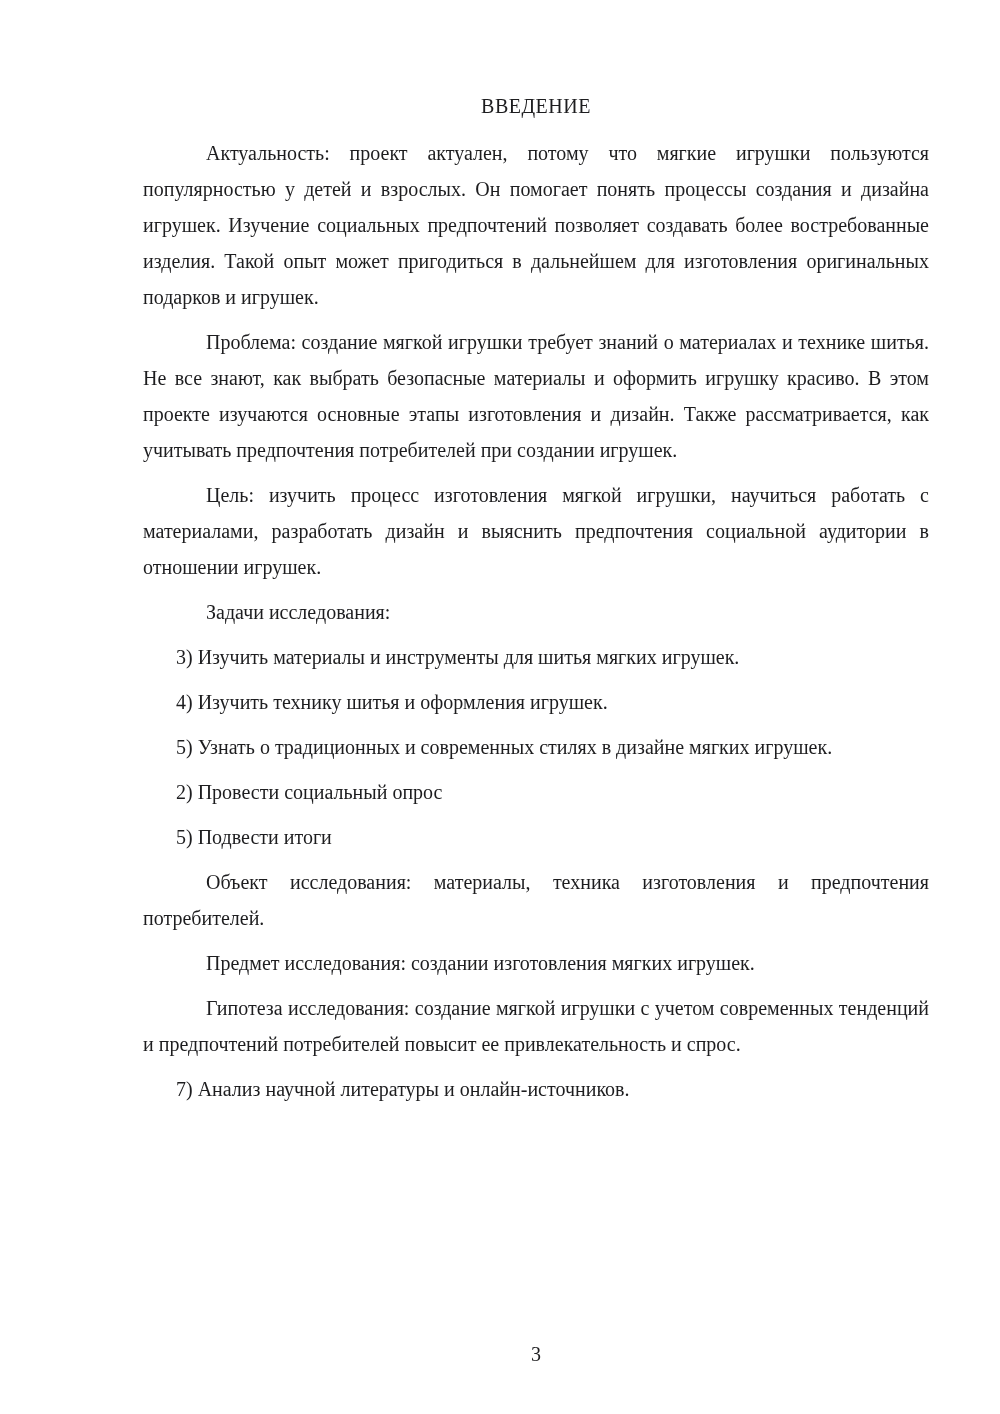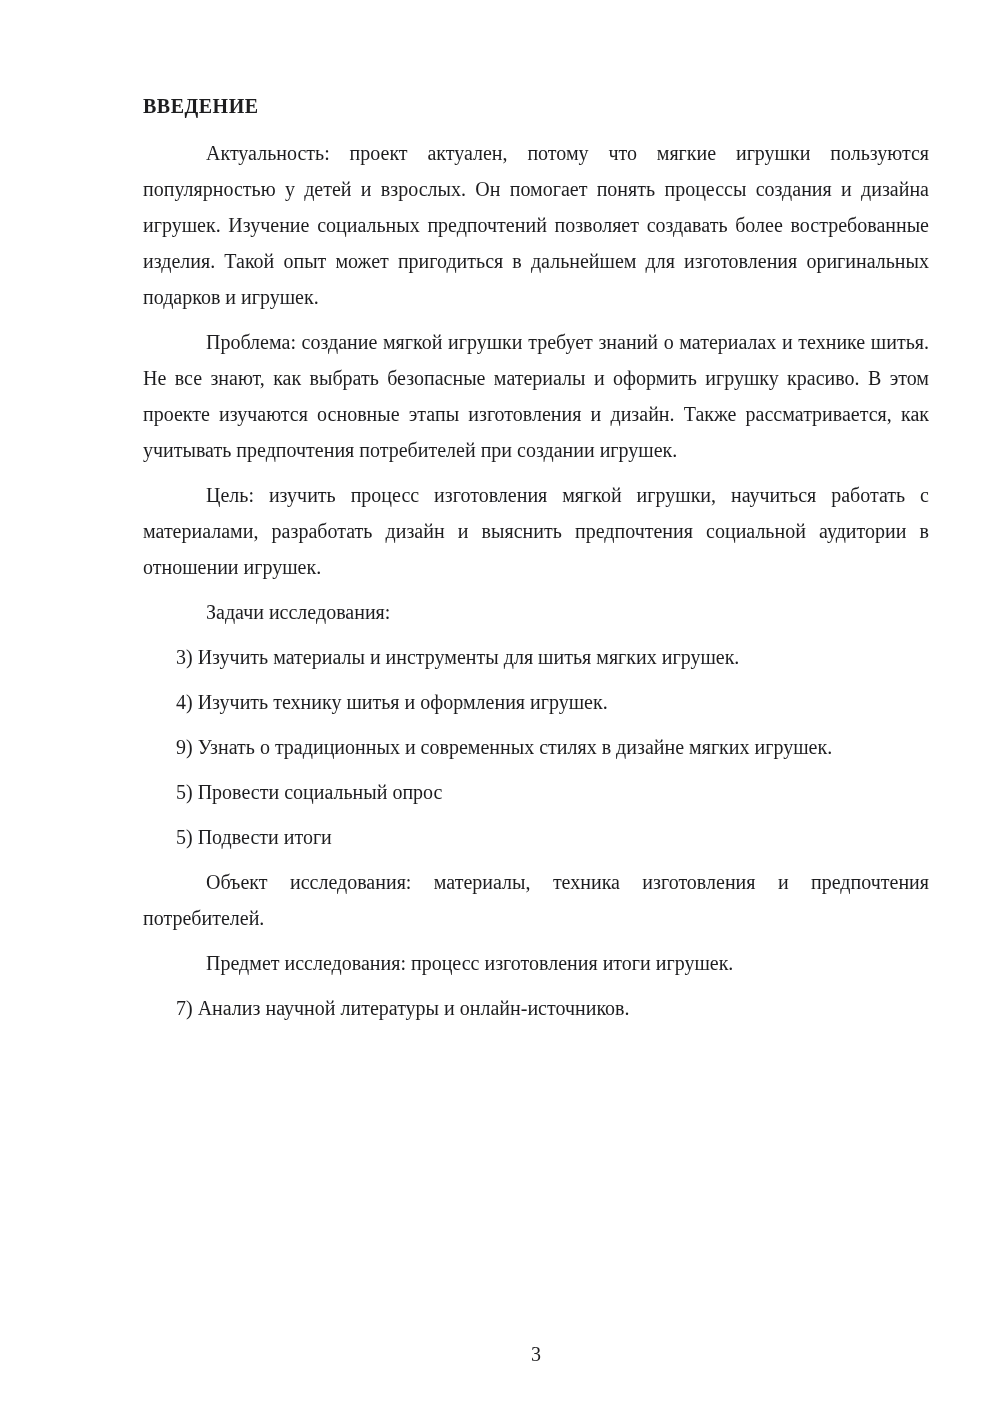--- a/index.html
+++ b/index.html
@@ -16,21 +16,22 @@
     padding: 88px 71px 0 143px;
     font-family: "Liberation Serif", "DejaVu Serif", serif;
     font-size: 20px;
     line-height: 36px;
     color: #1d1d1f;
     text-align: justify;
     overflow: hidden;
   }
   .title {
     font-size: 20px;
-    font-weight: bold;
+    font-weight: normal;
+    text-align: center;
     text-indent: 0;
     margin: 0 0 11px 0;
     letter-spacing: 0.5px;
   }
   .para {
     margin: 8px 0 9px 0;
     text-indent: 63px;
   }
   .item {
     margin: 0 0 9px 0;
@@ -57,29 +58,30 @@
   <p class="para">Проблема: создание мягкой игрушки требует знаний о материалах и технике шитья. Не все знают, как выбрать безопасные материалы и оформить игрушку красиво. В этом проекте изучаются основные этапы изготовления и дизайн. Также рассматривается, как учитывать предпочтения потребителей при создании игрушек.</p>
 
   <p class="para">Цель: изучить процесс изготовления мягкой игрушки, научиться работать с материалами, разработать дизайн и выяснить предпочтения социальной аудитории в отношении игрушек.</p>
 
   <p class="para">Задачи исследования:</p>
 
   <p class="item">3) Изучить материалы и инструменты для шитья мягких игрушек.</p>
 
   <p class="item">4) Изучить технику шитья и оформления игрушек.</p>
 
-  <p class="item">9) Узнать о традиционных и современных стилях в дизайне мягких игрушек.</p>
+  <p class="item">5) Узнать о традиционных и современных стилях в дизайне мягких игрушек.</p>
 
-  <p class="item">5) Провести социальный опрос</p>
+  <p class="item">2) Провести социальный опрос</p>
 
   <p class="item">5) Подвести итоги</p>
 
   <p class="para">Объект исследования: материалы, техника изготовления и предпочтения потребителей.</p>
 
-  <p class="para">Предмет исследования: процесс изготовления итоги игрушек.</p>
+  <p class="para">Предмет исследования: создании изготовления мягких игрушек.</p>
 
+  <p class="para">Гипотеза исследования: создание мягкой игрушки с учетом современных тенденций и предпочтений потребителей повысит ее привлекательность и спрос.</p>
 
 
   <p class="item">7) Анализ научной литературы и онлайн-источников.</p>
 
   <div class="page-number">3</div>
 
 </div>
 
 </body></html>

